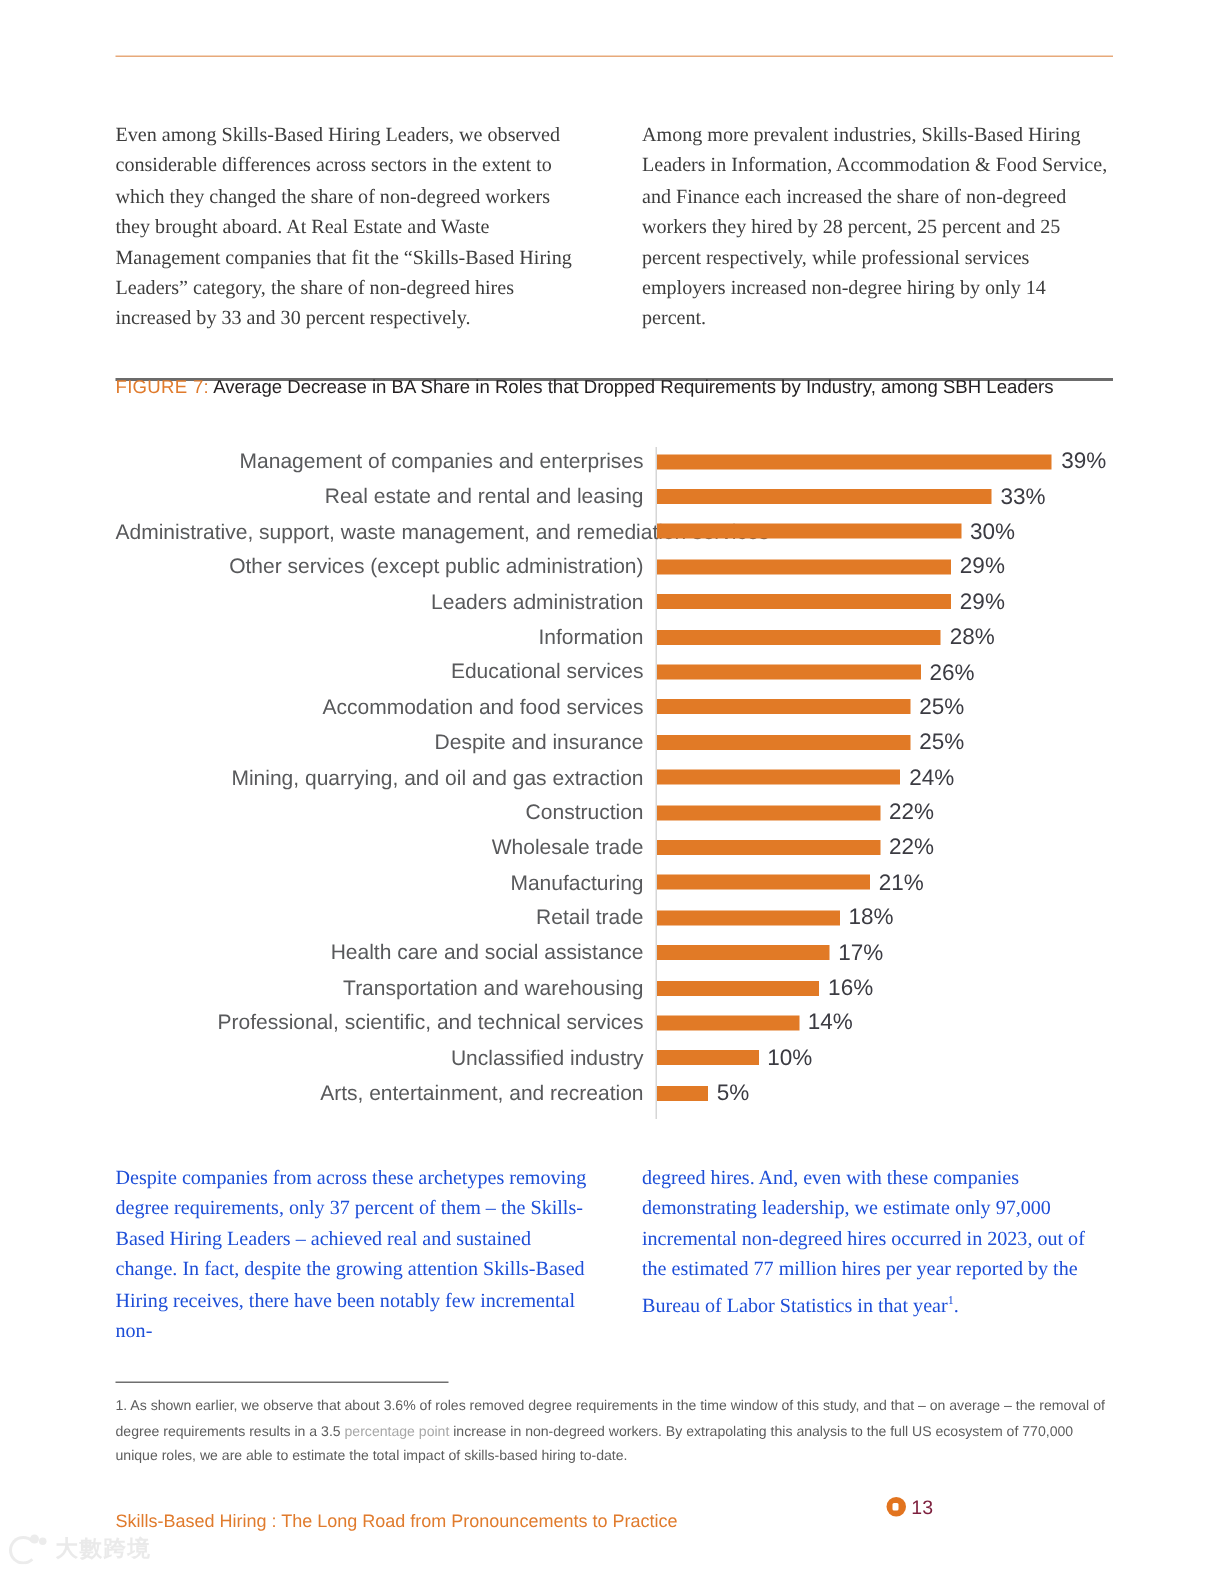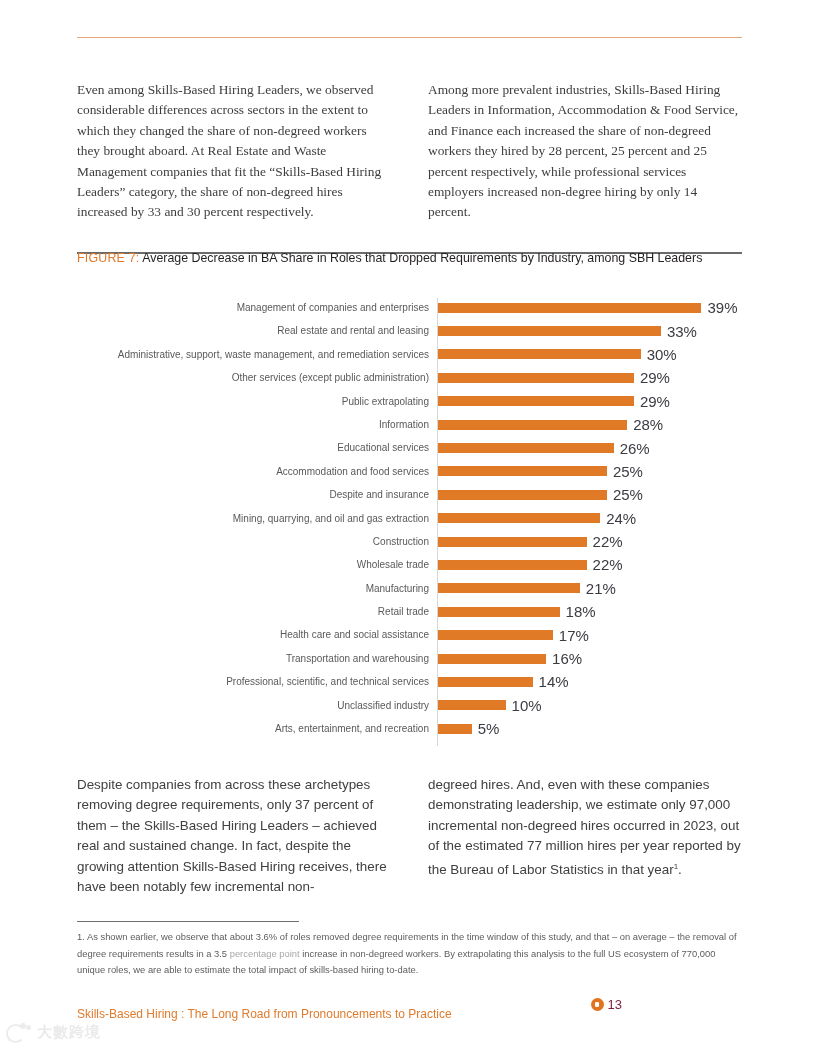--- a/index.html
+++ b/index.html
@@ -97,21 +97,21 @@
     display: flex;
     align-items: center;
   }
   .cat-label {
     position: absolute;
     left: 0;
     top: 0;
     width: 352px;
     text-align: right;
     font-family: "Liberation Sans", sans-serif;
-    font-size: 10px;
+    font-size: 14px;
     line-height: 23.4px;
     color: #58595b;
     white-space: nowrap;
   }
   .bar-wrap {
     position: absolute;
     left: 361px;
     top: 0;
     height: 23.4px;
     display: flex;
@@ -134,24 +134,24 @@
   .closing {
     position: absolute;
     left: 77px;
     top: 775px;
     width: 665px;
     display: flex;
     gap: 37px;
   }
   .closing .col {
     width: 314px;
-    font-family: Liberation Sans, sans-serif;
+    font-family: Liberation Serif, serif;
     font-size: 13.4px;
     line-height: 20.4px;
-    color: #404040;
+    color: #1d4ed8;
   }
   sup { font-size: 8px; vertical-align: super; }
 
   
   .footnote-rule {
     position: absolute;
     left: 77px;
     top: 921px;
     width: 222px;
     height: 1.3px;
@@ -298,21 +298,21 @@
           </div>
         </div>
         <div class="row">
           <div class="cat-label">Other services (except public administration)</div>
           <div class="bar-wrap">
             <div class="bar" style="width: 195.911px; background: rgb(225, 122, 38);"></div>
             <div class="bar-value">29%</div>
           </div>
         </div>
         <div class="row">
-          <div class="cat-label">Public extrapolating</div>
+          <div class="cat-label">Leaders administration</div>
           <div class="bar-wrap">
             <div class="bar" style="width: 195.911px; background: rgb(225, 122, 38);"></div>
             <div class="bar-value">29%</div>
           </div>
         </div>
         <div class="row">
           <div class="cat-label">Information</div>
           <div class="bar-wrap">
             <div class="bar" style="width: 189.156px; background: rgb(225, 122, 38);"></div>
             <div class="bar-value">28%</div>

